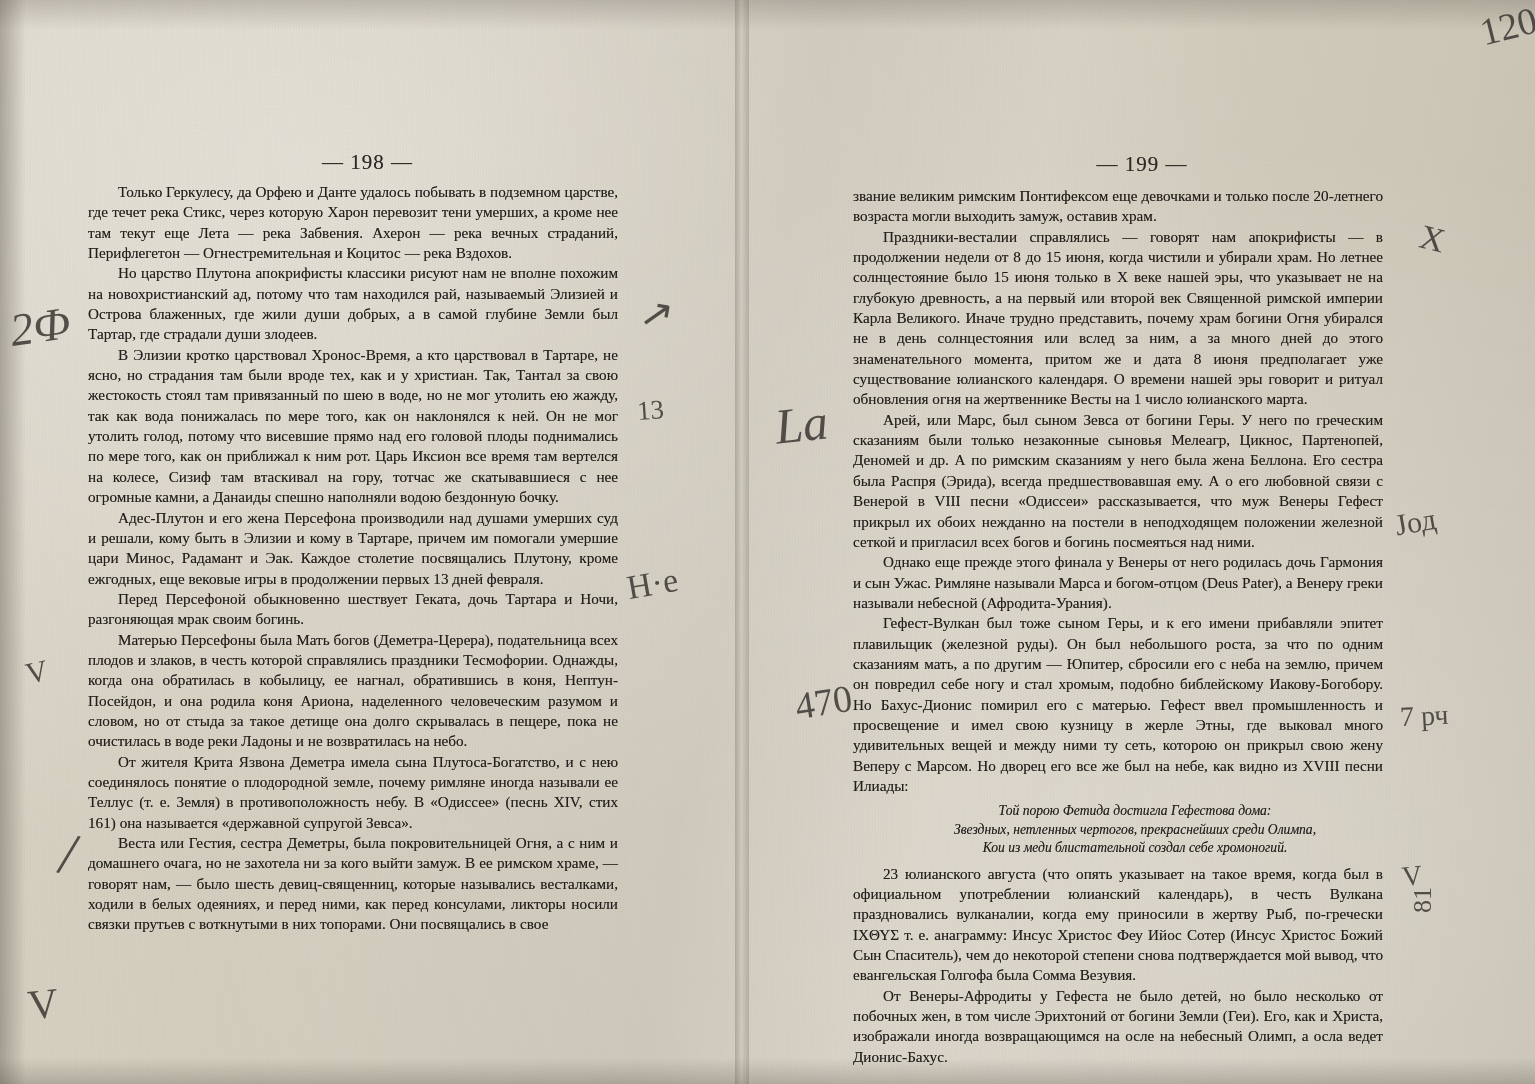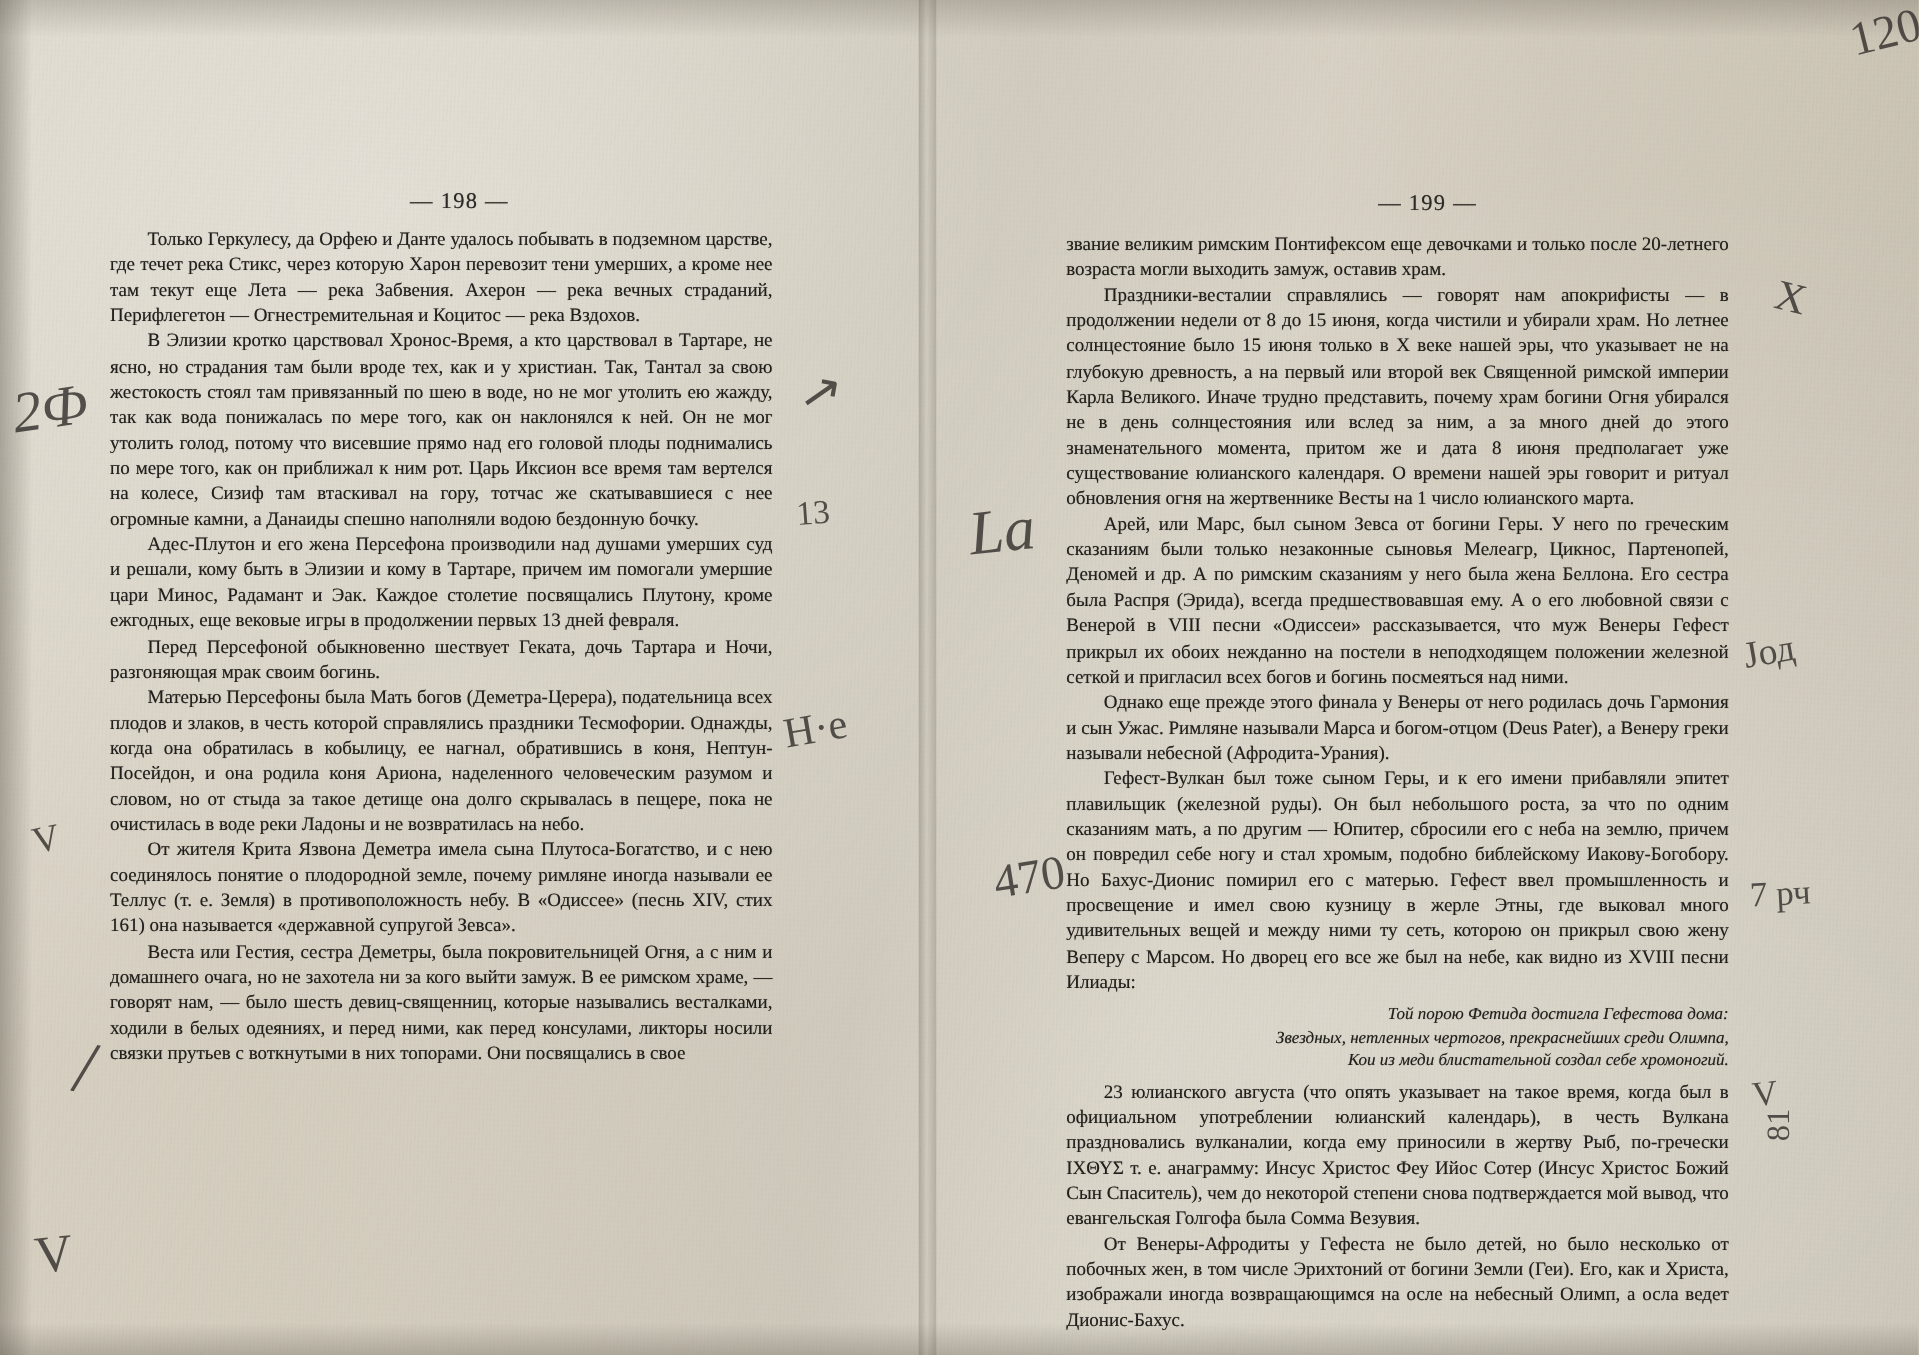--- a/index.html
+++ b/index.html
@@ -66,21 +66,21 @@
     top: 0;
     height: 1084px;
   }
   .page-left { left: 0; width: 735px; }
   .page-right { left: 749px; width: 786px; }
 
   .folio {
     position: absolute;
     width: 100%;
     text-align: center;
-    font-size: 18px;
+    font-size: 21px;
     letter-spacing: 1px;
     color: #2c2a26;
     font-family: "Liberation Serif", serif;
   }
   .page-left .folio { top: 150px; }
   .page-right .folio { top: 152px; }
 
   .textblock {
     position: absolute;
     color: #211f1c;
@@ -106,21 +106,21 @@
     text-align: justify;
   }
   .textblock p.noindent { text-indent: 0; }
   .verse {
     margin: 6px 0 6px 0;
     font-size: 13.6px;
     line-height: 18.4px;
     font-style: italic;
     padding-left: 34px;
     text-indent: 0;
-    text-align: right;
+    text-align: center;
   }
   .verse div { white-space: nowrap; }
 
   
   .textblock, .folio {
     text-shadow: 0 0 0.6px rgba(40,38,34,0.55);
   }
 
   
   .mark {
@@ -157,20 +157,21 @@
   <div class="grain"></div>
   <div class="edge-shadow-left"></div>
   <div class="edge-shadow-top"></div>
   <div class="edge-shadow-bottom"></div>
   <div class="gutter"></div>
 
   <div class="page page-left">
     <div class="folio">— 198 —</div>
     <div class="textblock">
       <p>Только Геркулесу, да Орфею и Данте удалось побывать в подземном царстве, где течет река Стикс, через которую Харон перевозит тени умерших, а кроме нее там текут еще Лета — река Забвения. Ахерон — река вечных страданий, Перифлегетон — Огнестремительная и Коцитос — река Вздохов.</p>
+      <p>Но царство Плутона апокрифисты классики рисуют нам не вполне похожим на новохристианский ад, потому что там находился рай, называемый Элизией и Острова блаженных, где жили души добрых, а в самой глубине Земли был Тартар, где страдали души злодеев.</p>
       <p>В Элизии кротко царствовал Хронос-Время, а кто царствовал в Тартаре, не ясно, но страдания там были вроде тех, как и у христиан. Так, Тантал за свою жестокость стоял там привязанный по шею в воде, но не мог утолить ею жажду, так как вода понижалась по мере того, как он наклонялся к ней. Он не мог утолить голод, потому что висевшие прямо над его головой плоды поднимались по мере того, как он приближал к ним рот. Царь Иксион все время там вертелся на колесе, Сизиф там втаскивал на гору, тотчас же скатывавшиеся с нее огромные камни, а Данаиды спешно наполняли водою бездонную бочку.</p>
       <p>Адес-Плутон и его жена Персефона производили над душами умерших суд и решали, кому быть в Элизии и кому в Тартаре, причем им помогали умершие цари Минос, Радамант и Эак. Каждое столетие посвящались Плутону, кроме ежгодных, еще вековые игры в продолжении первых 13 дней февраля.</p>
       <p>Перед Персефоной обыкновенно шествует Геката, дочь Тартара и Ночи, разгоняющая мрак своим богинь.</p>
       <p>Матерью Персефоны была Мать богов (Деметра-Церера), подательница всех плодов и злаков, в честь которой справлялись праздники Тесмофории. Однажды, когда она обратилась в кобылицу, ее нагнал, обратившись в коня, Нептун-Посейдон, и она родила коня Ариона, наделенного человеческим разумом и словом, но от стыда за такое детище она долго скрывалась в пещере, пока не очистилась в воде реки Ладоны и не возвратилась на небо.</p>
       <p>От жителя Крита Язвона Деметра имела сына Плутоса-Богатство, и с нею соединялось понятие о плодородной земле, почему римляне иногда называли ее Теллус (т. е. Земля) в противоположность небу. В «Одиссее» (песнь XIV, стих 161) она называется «державной супругой Зевса».</p>
       <p>Веста или Гестия, сестра Деметры, была покровительницей Огня, а с ним и домашнего очага, но не захотела ни за кого выйти замуж. В ее римском храме, — говорят нам, — было шесть девиц-священниц, которые назывались весталками, ходили в белых одеяниях, и перед ними, как перед консулами, ликторы носили связки прутьев с воткнутыми в них топорами. Они посвящались в свое</p>
     </div>
   </div>
 
   <div class="page page-right">

